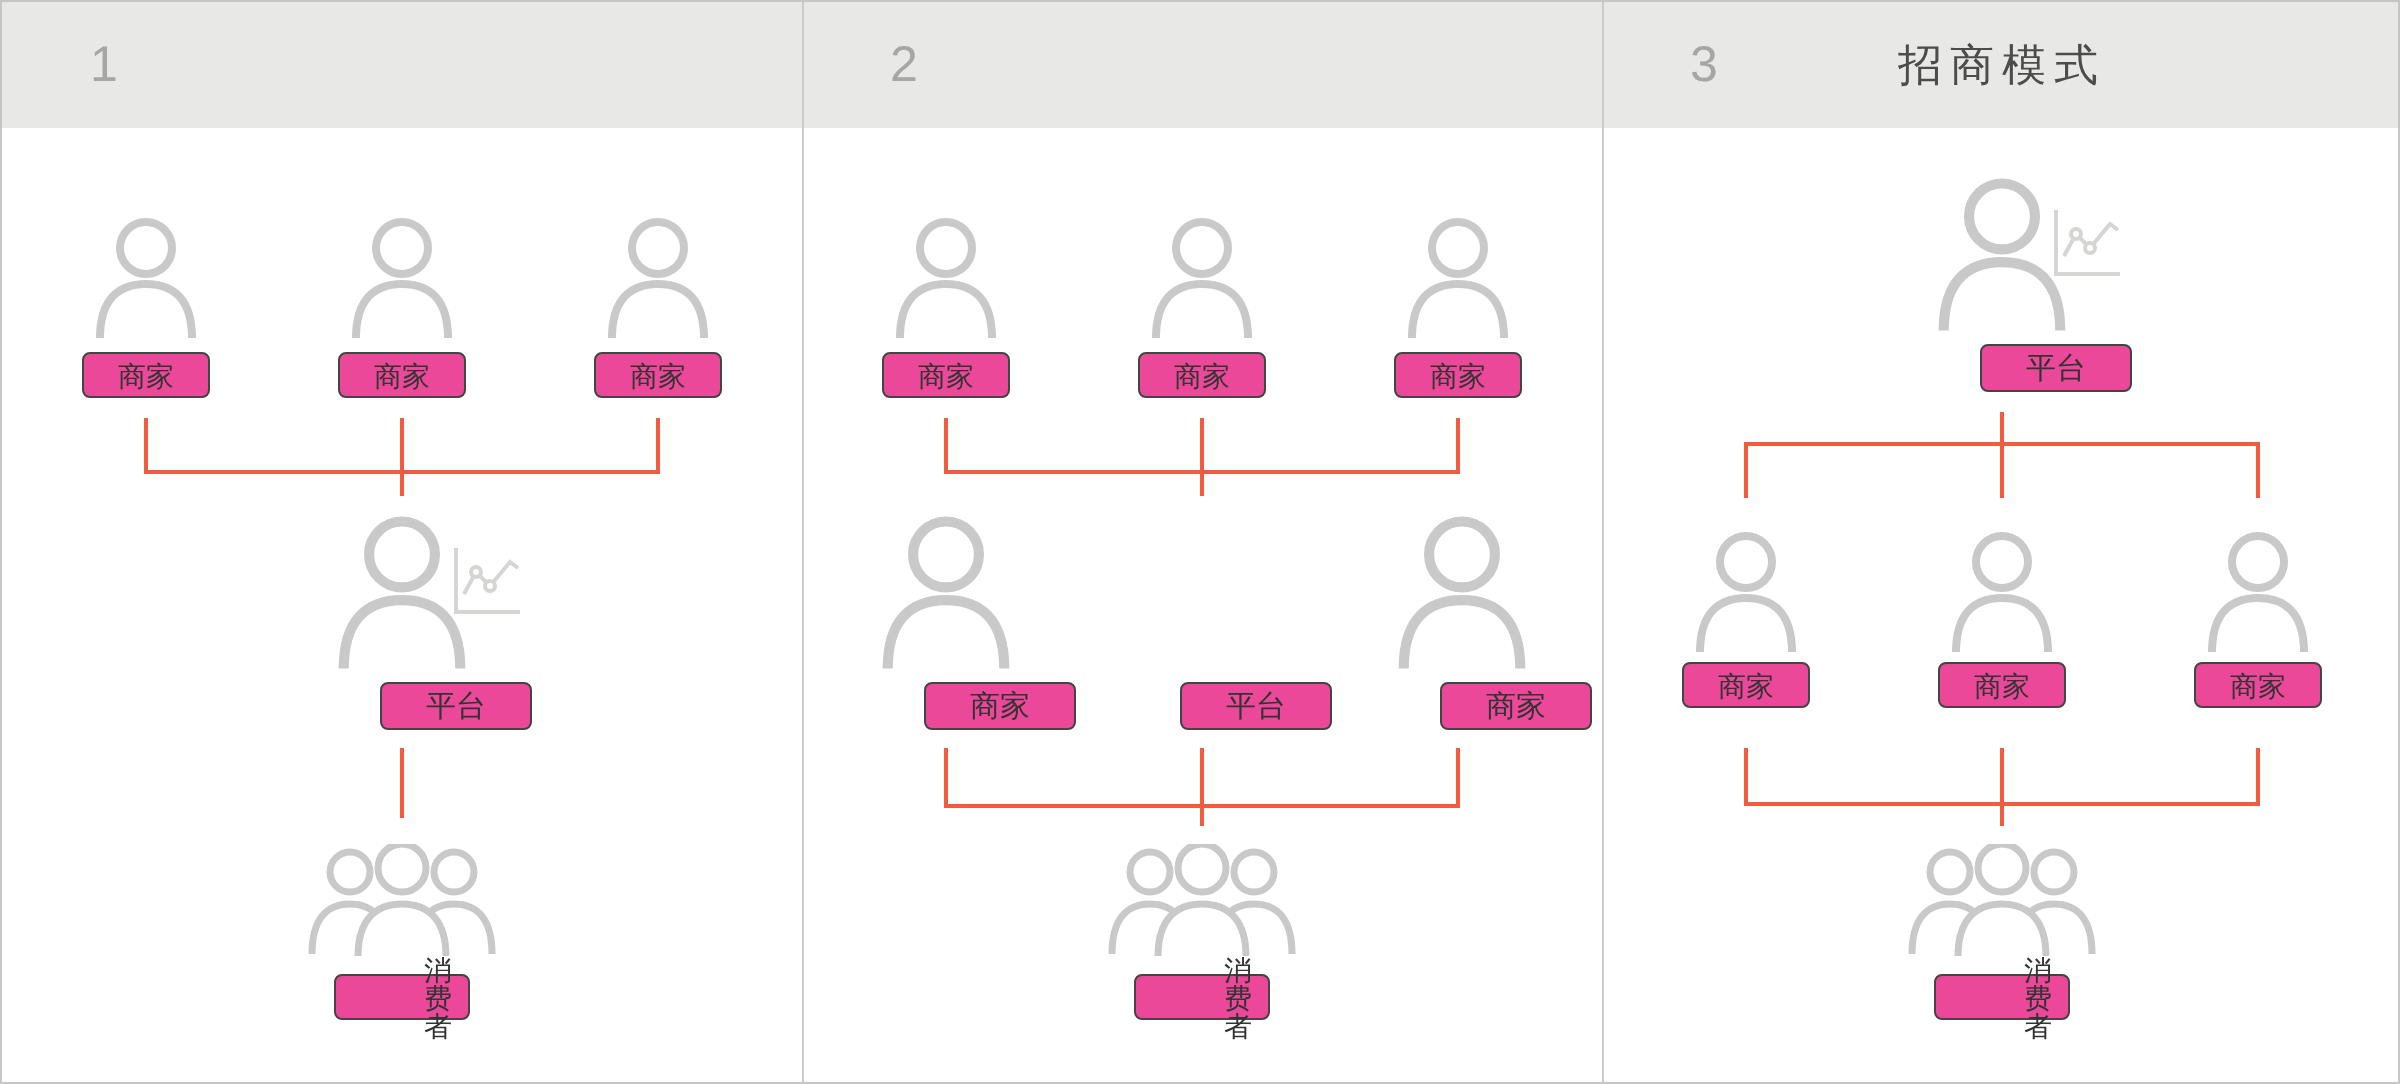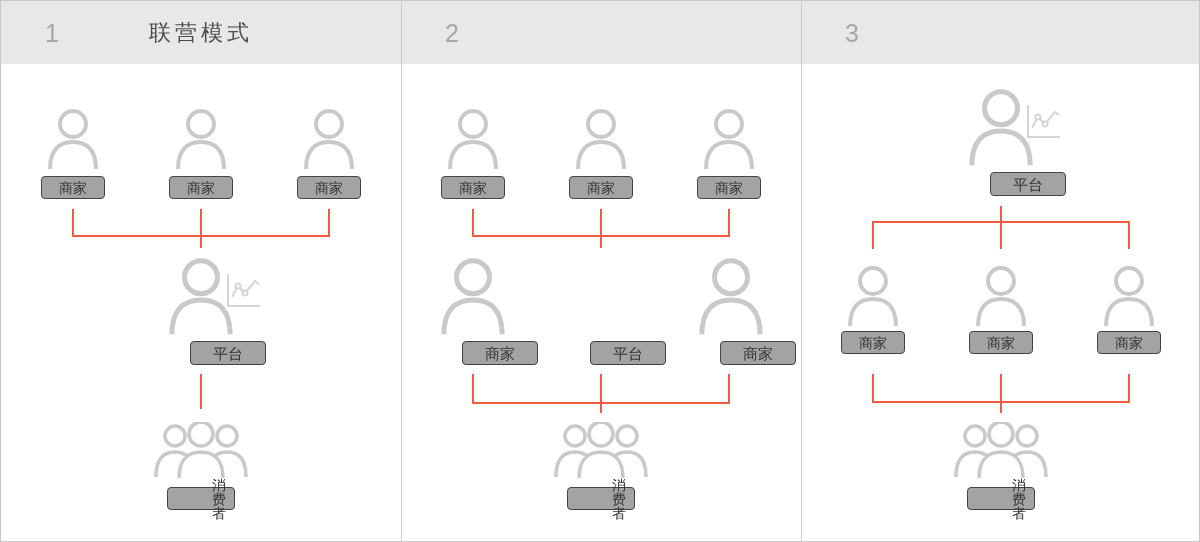--- a/index.html
+++ b/index.html
@@ -28,21 +28,21 @@
   .header-title{position:absolute;left:0;right:0;top:50%;transform:translateY(-50%);
     text-align:center;font-size:22px;letter-spacing:4px;color:var(--header-title);}
   .diagram{position:absolute;top:63px;left:0;width:400px;height:477px;}
   .abs{position:absolute;}
   .person{color:var(--icon-gray);}
   .chartic{color:var(--chart-gray);}
   .rv{position:absolute;width:2px;background:var(--red);}
   .rh{position:absolute;height:2px;background:var(--red);}
   .nbox{
     position:absolute;box-sizing:border-box;height:23px;
-    border:1.5px solid var(--box-border);border-radius:4px;background:#a3a3a3;
+    border:1.5px solid var(--box-border);border-radius:4px;background:#ec4899;
     color:var(--box-text);font-size:14px;
     display:flex;align-items:center;justify-content:center;line-height:1;
   }
   .nbox-sm{width:64px;}
   .nbox-lg{width:76px;height:24px;font-size:15px;margin-left:27px;}
   .nbox-c{width:68px;padding-left:44px;}
 </style>
 </head>
 <body>
 
@@ -69,21 +69,20 @@
       <circle cx="20" cy="20" r="2.5" fill="#ffffff" stroke="currentColor" stroke-width="2"></circle>
     </symbol>
   </defs>
 </svg>
 
 <div class="canvas">
 
   <div class="panel p1">
     <div class="header">
       <span class="header-number">1</span>
-      <span class="header-title">联营模式</span>
     </div>
     <div class="diagram">
 
       <svg class="abs person" style="left:42px;top:45px" width="60" height="62">
           <use href="#sym-person"></use>
         </svg>
       <svg class="abs person" style="left:170px;top:45px" width="60" height="62">
           <use href="#sym-person"></use>
         </svg>
       <svg class="abs person" style="left:298px;top:45px" width="60" height="62">
@@ -157,20 +156,21 @@
       <svg class="abs person" style="left:152px;top:358px" width="96" height="56">
           <use href="#sym-group"></use>
         </svg>
       <div class="nbox nbox-c" style="left:166px;top:423px">消费者</div>
     </div>
   </div>
 
   <div class="panel p3">
     <div class="header">
       <span class="header-number">3</span>
+      <span class="header-title">招商模式</span>
     </div>
     <div class="diagram">
 
       <svg class="abs person" style="left:162px;top:25px" width="76" height="79">
           <use href="#sym-person"></use>
         </svg>
       <svg class="abs chartic" style="left:224px;top:40px" width="36" height="36">
           <use href="#sym-chart"></use>
         </svg>
       <div class="nbox nbox-lg" style="left:162px;top:108px">平台</div>

